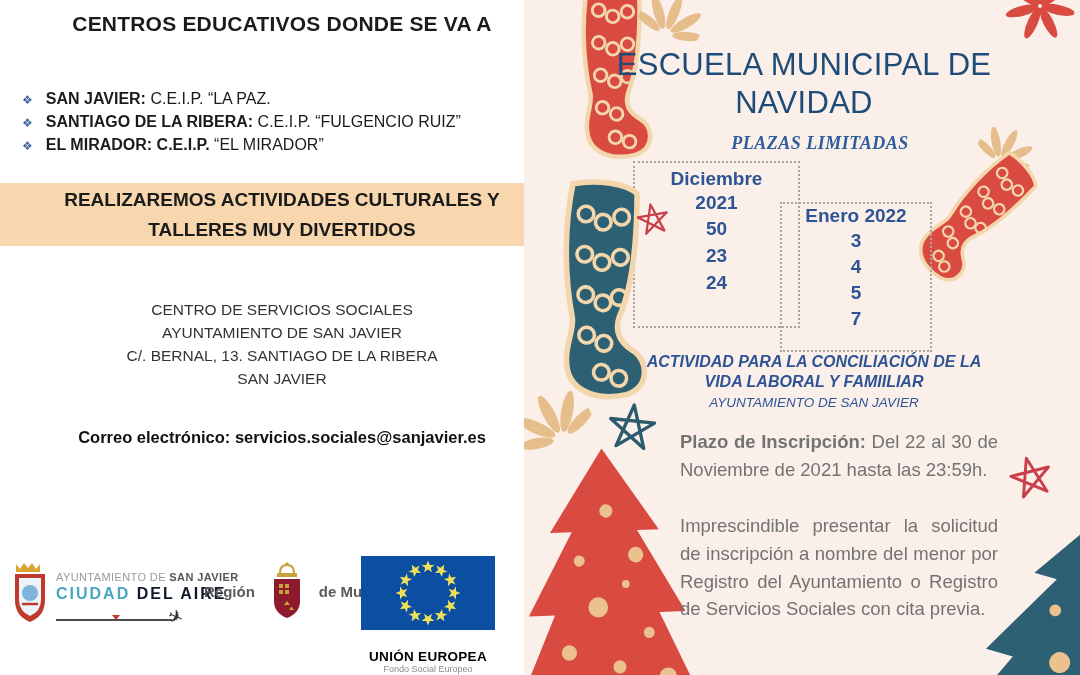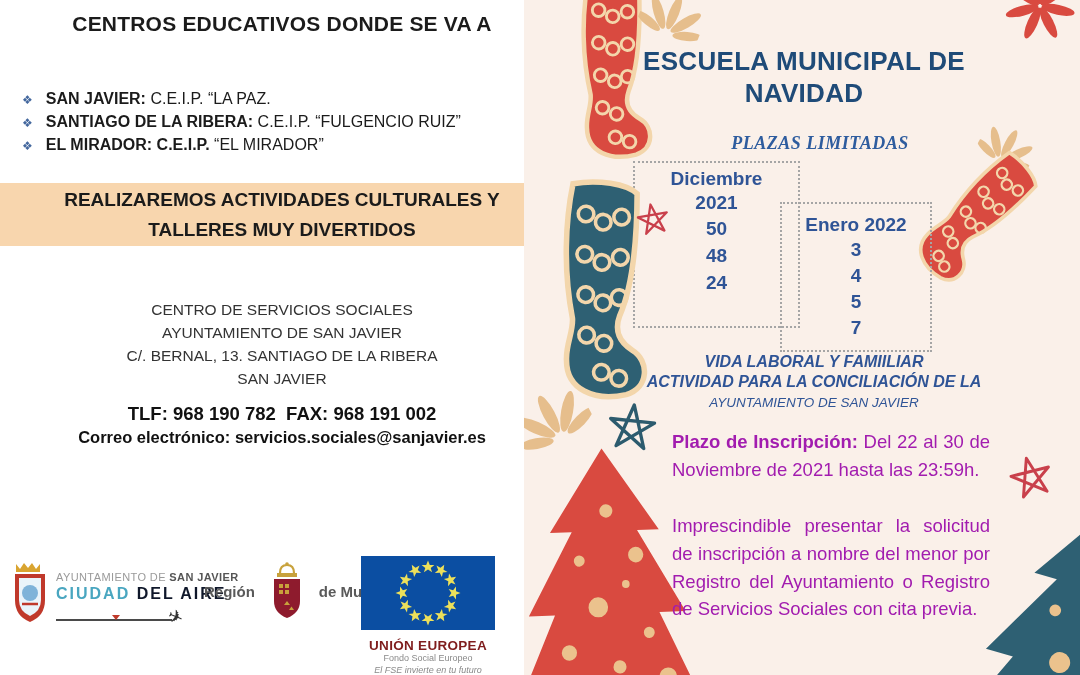--- a/index.html
+++ b/index.html
@@ -34,49 +34,49 @@
   .sj-line2 .gray{color:#0f172a;}
   .sj-rule{position:absolute;left:56px;top:619px;width:116px;border-top:2px solid #4a4a4a;}
   .sj-dot{position:absolute;left:112px;top:615px;width:0;height:0;
     border-left:4px solid transparent;border-right:4px solid transparent;border-top:5px solid #C0392B;}
   .sj-plane{position:absolute;left:168px;top:606px;font-size:18px;color:#333;transform:rotate(22deg);}
   .murcia{position:absolute;left:204px;top:558px;height:66px;display:flex;align-items:center;gap:15px;}
   .murcia-text{font-size:15px;font-weight:bold;color:#5a5a5a;white-space:nowrap;}
   .murcia-crest{width:34px;height:62px;}
   .eu{position:absolute;left:360px;top:556px;width:136px;text-align:center;}
   .eu-flag{width:134px;height:74px;display:block;margin:0 auto;}
-  .eu-title{font-size:13.5px;font-weight:bold;color:#7f1d1d;margin-top:8px;letter-spacing:.3px;}
+  .eu-title{font-size:13.5px;font-weight:bold;color:#000000;margin-top:19px;letter-spacing:.3px;}
   .eu-sub{font-size:9px;color:#8a8a8a;line-height:1.3;}
   .eu-sub.i{font-style:italic;}
 
   
   .right-page{position:absolute;left:524px;top:0;width:556px;height:675px;
     background:#FAF0E9;overflow:hidden;}
   .dec{position:absolute;z-index:1;}
   .dec svg{width:100%;height:100%;display:block;}
   .z3{z-index:3;}
   .rp-title{position:absolute;top:46px;left:60px;width:440px;text-align:center;
-    font-size:26px;font-weight:bold;color:#1F4B78;line-height:1.22;z-index:2;letter-spacing:.3px;}
+    font-size:31px;font-weight:normal;color:#1F4B78;line-height:1.22;z-index:2;letter-spacing:.3px;}
   .rp-title span{display:block;}
   .rp-subtitle{position:absolute;top:133px;left:106px;width:380px;text-align:center;
     font-size:18px;font-style:italic;font-weight:bold;color:#2E5C9E;letter-spacing:.5px;z-index:2;font-family:Liberation Serif, serif;}
   .date-box{position:absolute;border:2px dotted #A5A5A5;z-index:2;text-align:center;
     color:#2F5496;font-weight:bold;font-size:19px;}
   .box-dec{left:109px;top:161px;width:163px;height:163px;}
   .box-jan{left:256px;top:202px;width:148px;height:146px;}
   .box-dec .hdr{margin-top:4px;line-height:1.25;}
-  .box-jan .hdr{margin-top:9px;line-height:1.25;text-align:center;}
+  .box-jan .hdr{line-height:1.25;text-align:center;}
   .box-dec .day{line-height:27px;}
   .box-jan .day{line-height:26px;}
   .hdr span{display:block;}
   .activity{position:absolute;top:352px;left:48px;width:484px;text-align:center;z-index:2;
     color:#2F5496;font-style:italic;}
   .activity .l{font-size:16px;font-weight:bold;line-height:1.25;display:block;}
   .activity .sub{font-size:13.5px;margin-top:3px;}
-  .para{position:absolute;left:148px;width:318px;text-align:justify;color:#a21caf;
+  .para{position:absolute;left:156px;width:318px;text-align:justify;color:#737373;
     z-index:2;font-size:18.5px;line-height:1.5;}
   .para .b{font-weight:bold;}
   .para1{top:428px;}
   .para2{top:512px;}
 </style>
 </head>
 <body>
 
 <div class="canvas">
 
@@ -106,21 +106,20 @@
       <span>TALLERES MUY DIVERTIDOS</span>
     </div>
 
     <div class="lp-address">
       <div>CENTRO DE SERVICIOS SOCIALES</div>
       <div>AYUNTAMIENTO DE SAN JAVIER</div>
       <div>C/. BERNAL, 13. SANTIAGO DE LA RIBERA</div>
       <div>SAN JAVIER</div>
     </div>
 
-    <div class="lp-phone">TLF: 968 190 782  FAX: 968 191 002</div>
     <div class="lp-email">Correo electrónico: servicios.sociales@sanjavier.es</div>
 
     <svg class="sj-crest" viewBox="0 0 36 66">
       <path d="M4,12 L4,4 L8,9 L12,3 L16,8 L20,3 L24,9 L28,4 L28,12 Z" fill="#D9A430"></path>
       <path d="M3,14 H33 V40 Q33,56 18,62 Q3,56 3,40 Z" fill="#C0392B"></path>
       <path d="M7,18 H29 V40 Q29,51 18,56 Q7,51 7,40 Z" fill="#EAF4FA"></path>
       <circle cx="18" cy="33" r="8" fill="#7FB3D9"></circle>
       <path d="M10,44 H26" stroke="#C0392B" stroke-width="2.5"></path>
     </svg>
     <div class="sj-text">
@@ -361,35 +360,35 @@
       <span>NAVIDAD</span>
     </div>
     <div class="rp-subtitle">PLAZAS LIMITADAS</div>
 
     <div class="date-box box-dec">
       <div class="hdr">
         <span>Diciembre</span>
         <span>2021</span>
       </div>
       <div class="day">50</div>
-      <div class="day">48</div>
+      <div class="day">23</div>
       <div class="day">24</div>
     </div>
 
     <div class="date-box box-jan">
       <div class="hdr">Enero 2022</div>
       <div class="day">3</div>
       <div class="day">4</div>
       <div class="day">5</div>
       <div class="day">7</div>
     </div>
 
     <div class="activity">
+      <span class="l">ACTIVIDAD PARA LA CONCILIACIÓN DE LA</span>
       <span class="l">VIDA LABORAL Y FAMIILIAR</span>
-      <span class="l">ACTIVIDAD PARA LA CONCILIACIÓN DE LA</span>
       <div class="sub">AYUNTAMIENTO DE SAN JAVIER</div>
     </div>
 
     <div class="para para1">
       <span class="b">Plazo de Inscripción:</span><span> Del 22 al 30 de Noviembre de 2021 hasta las 23:59h.</span>
     </div>
     <div class="para para2">Imprescindible presentar la solicitud de inscripción a nombre del menor por Registro del Ayuntamiento o Registro de Servicios Sociales con cita previa.</div>
   </div>
 </div>
 

